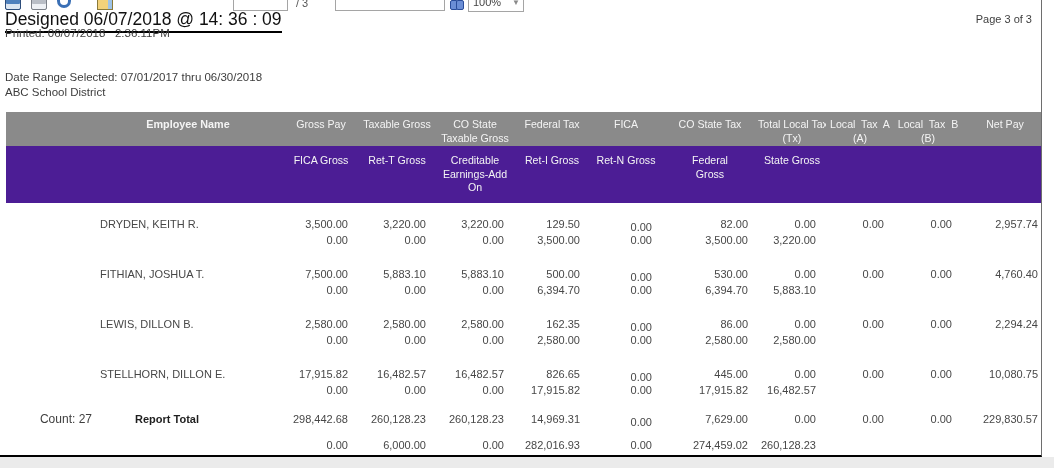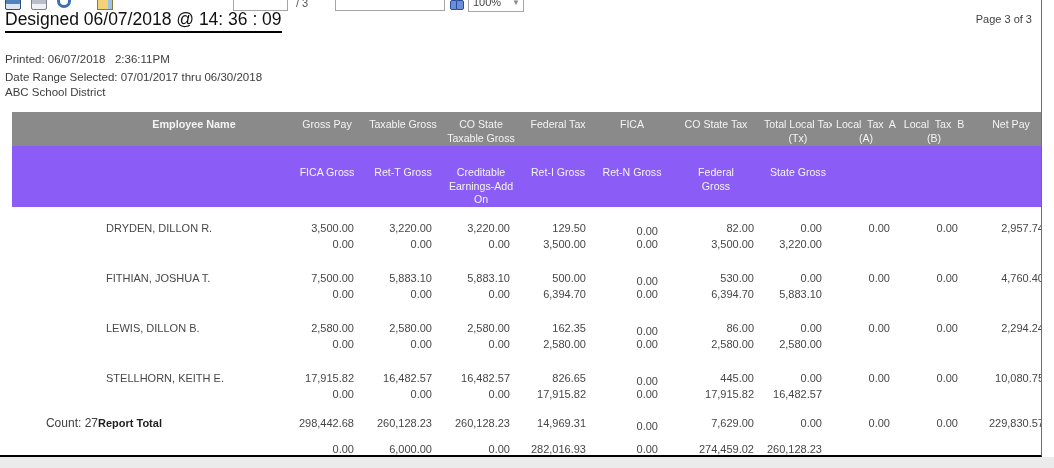--- a/index.html
+++ b/index.html
@@ -28,39 +28,39 @@
   .ic-find::before{ left:0; } .ic-find::after{ right:0; }
   .dd-zoom { position:absolute; left:468px; top:-7px; width:56px; height:19px; border:1px solid #a5a5a5;
              background:#fff; font-size:11px; color:#444; padding:2px 3px 0 4px; }
   .dd-zoom .caret { float:right; color:#8a8a8a; font-size:8px; margin-top:2px; }
 
   
   .title { position:absolute; left:5px; top:9px; font-size:17.5px; font-weight:normal; color:#101010;
            border-bottom:2.5px solid #000; padding-bottom:1px; white-space:pre; }
   .page-indicator { position:absolute; right:9px; top:13px; font-size:11px; color:#3f3f3f; }
   .meta { position:absolute; left:5px; font-size:11.5px; color:#3d3d3d; white-space:pre; }
-  .m1 { top:53px; } .m2 { top:54px;margin-top:32px; } .m3 { top:71px;text-align:center; }
+  .m1 { top:27px; } .m2 { top:54px;margin-top:32px; } .m3 { top:71px;text-align:center; }
 
   
-  table { position:absolute; left:12px; top:112px; width:1042px; border-collapse:collapse; table-layout:fixed; }
+  table { position:absolute; left:6px; top:112px; width:1042px; border-collapse:collapse; table-layout:fixed; }
   th { font-weight:normal; color:#f4f4f4; font-size:10.6px; vertical-align:top; overflow:hidden; }
   tr.band1 th { background:#8a8a8a; height:34px; padding-top:6px; }
-  tr.band2 th { background:#8b5cf6; height:48px; padding-top:20px; }
+  tr.band2 th { background:#4c1d95; height:57px; padding-top:8px; }
   th div { line-height:13.5px; text-align:center; white-space:pre; }
   th.hb div { font-weight:bold; font-size:10.8px; }
   td { vertical-align:top; font-size:11px; color:#474747; overflow:hidden; }
   tr.data-row { height:50px; }
   tr.data-row td { padding-top:13px; }
   .l1, .l2 { line-height:16px; text-align:right; padding-right:10px; white-space:pre; min-height:16px; }
   td.name-col .l1 { text-align:left; padding-left:8px; padding-right:0; }
   .col-fica .l1 { position:relative; top:3px; }
   tr.total-row td { padding-top:8px; }
   tr.total-row .l2 { margin-top:10px; }
   .count-label { font-size:12px; color:#3f3f3f; text-align:right; padding-left:10px; line-height:16px; }
-  .total-label { font-size:11px; font-weight:bold; color:#1f1f1f; text-align:left; padding-right:42px; line-height:16px; }
+  .total-label { font-size:11px; font-weight:bold; color:#1f1f1f; text-align:center; padding-right:42px; line-height:16px; }
 </style>
 </head>
 <body>
 
 <div class="viewer">
   <div class="page">
 
     <div class="toolbar">
       <div class="tb-icon ic-save"></div>
       <div class="tb-icon ic-print"></div>
@@ -172,21 +172,21 @@
             </th>
             <th>
               <div></div>
             </th>
           </tr>
         </thead>
       <tbody id="tbody">
           <tr class="data-row">
             <td></td>
             <td class="name-col">
-              <div class="l1">DRYDEN, DILLON R.</div>
+              <div class="l1">DRYDEN, KEITH R.</div>
               <div class="l2"></div>
             </td>
             <td>
               <div class="l1">3,500.00</div>
               <div class="l2">0.00</div>
             </td>
             <td>
               <div class="l1">3,220.00</div>
               <div class="l2">0.00</div>
             </td>
@@ -313,21 +313,21 @@
               <div class="l2"></div>
             </td>
             <td>
               <div class="l1">2,294.24</div>
               <div class="l2"></div>
             </td>
           </tr>
           <tr class="data-row">
             <td></td>
             <td class="name-col">
-              <div class="l1">STELLHORN, KEITH E.</div>
+              <div class="l1">STELLHORN, DILLON E.</div>
               <div class="l2"></div>
             </td>
             <td>
               <div class="l1">17,915.82</div>
               <div class="l2">0.00</div>
             </td>
             <td>
               <div class="l1">16,482.57</div>
               <div class="l2">0.00</div>
             </td>

